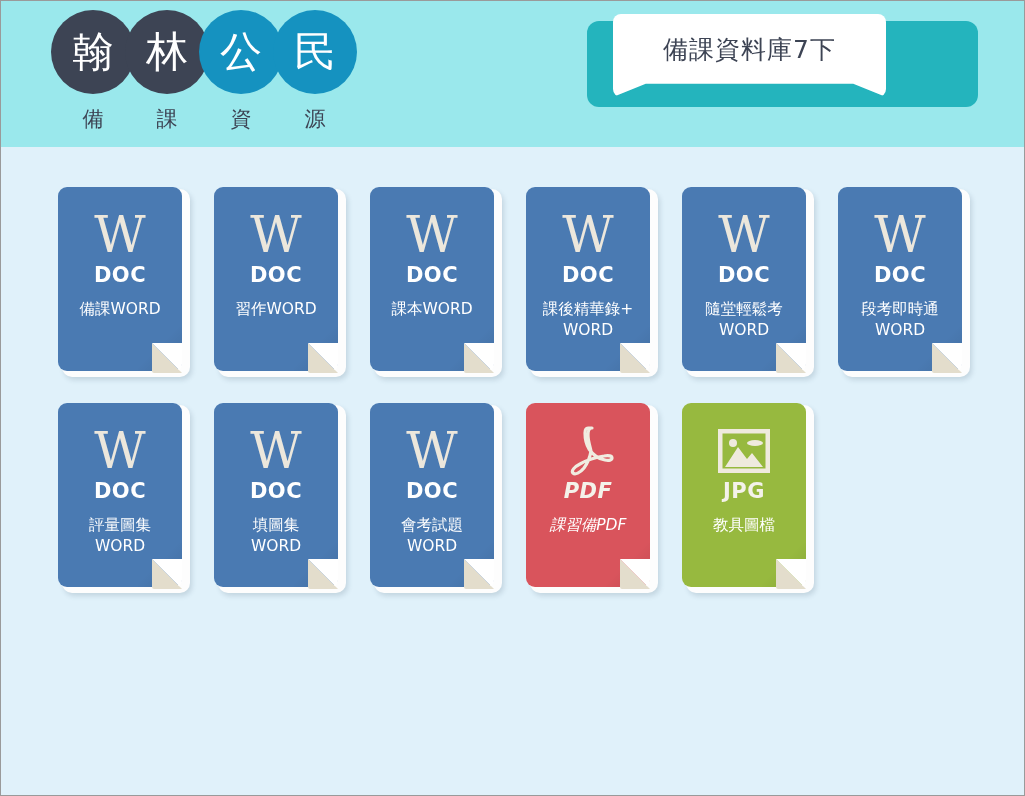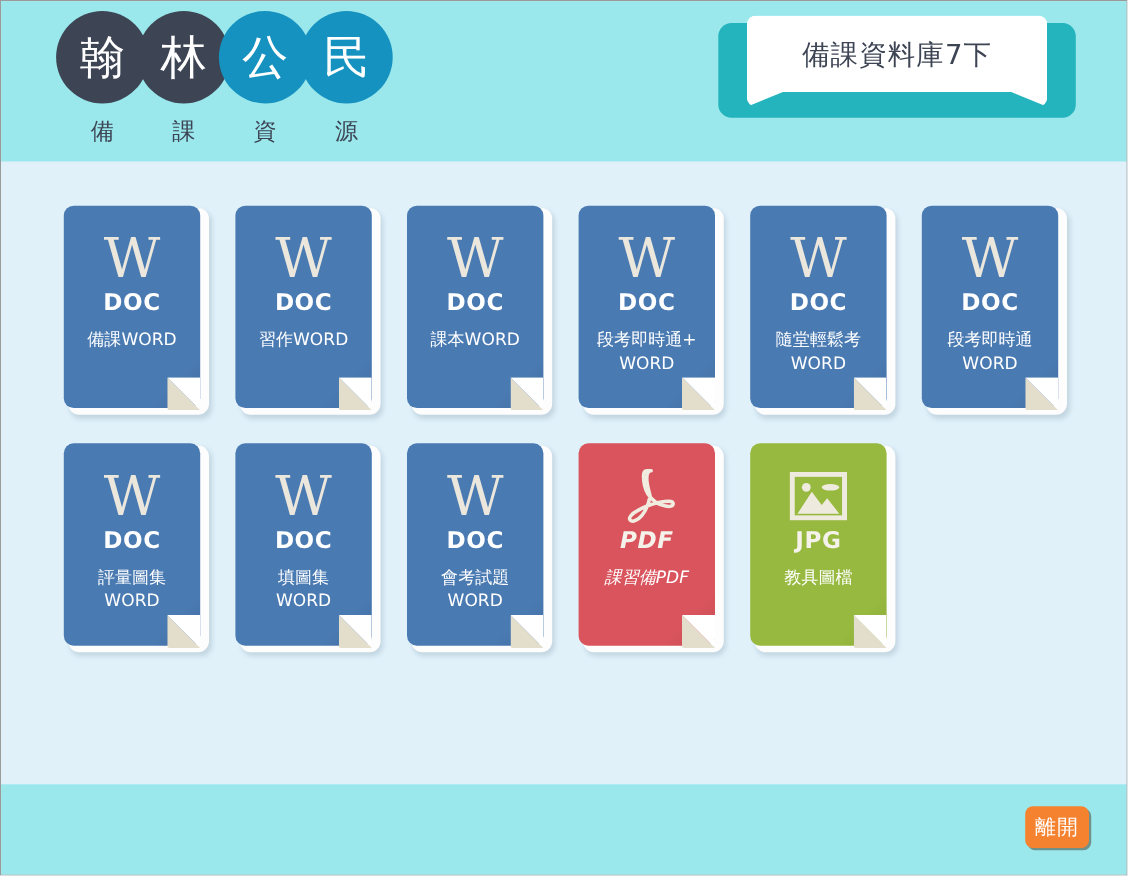--- a/index.html
+++ b/index.html
@@ -84,21 +84,21 @@
     position: absolute; width: 84px; text-align: center;
     font-size: 21px; color: #3d4454; line-height: 34px;
   }
   .logo .s0 { left: 0px; }
   .logo .s1 { left: 74px; }
   .logo .s2 { left: 148px; }
   .logo .s3 { left: 222px; }
 
   .banner {
     position: absolute; right: 46px; top: 20px;
-    width: 325px; height: 86px; padding-left: 29px;
+    width: 391px; height: 86px; padding-left: 29px;
   }
   .banner .back {
     position: absolute; inset: 0;
     background: #24b4bd; border-radius: 12px;
   }
   .banner .ribbon {
     position: absolute; left: 26px; top: -7px;
     width: 273px; height: 83px;
     background: #ffffff;
     border-radius: 8px;
@@ -295,21 +295,21 @@
           </div>
         </div>
         <div class="card blue">
           <div class="page"></div>
           <div class="face">
             <div class="icon">
               <span class="w-glyph">W</span>
             </div>
             <div class="kind">DOC</div>
             <div class="title">
-              <div>段考即時通+</div>
+              <div>課後精華錄+</div>
               <div>WORD</div>
             </div>
             <div class="shade"></div>
           </div>
           <div class="fold">
             <div class="tri"></div>
             <div class="tri2"></div>
           </div>
         </div>
         <div class="card blue">
@@ -441,17 +441,14 @@
             <div class="shade"></div>
           </div>
           <div class="fold">
             <div class="tri"></div>
             <div class="tri2"></div>
           </div>
         </div>
       </div>
   </div>
 
-  <div class="footer">
-    <div class="exit-btn">離開</div>
-  </div>
 
 </div>
 
 </body></html>

